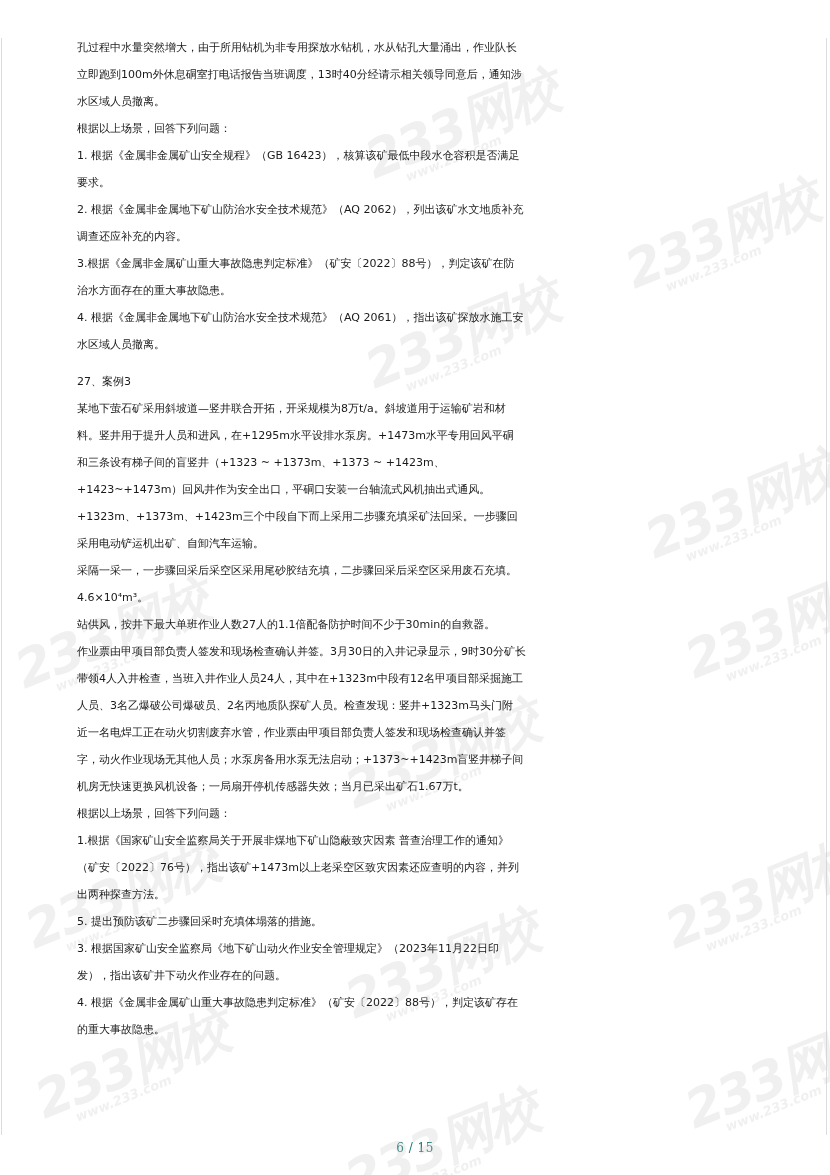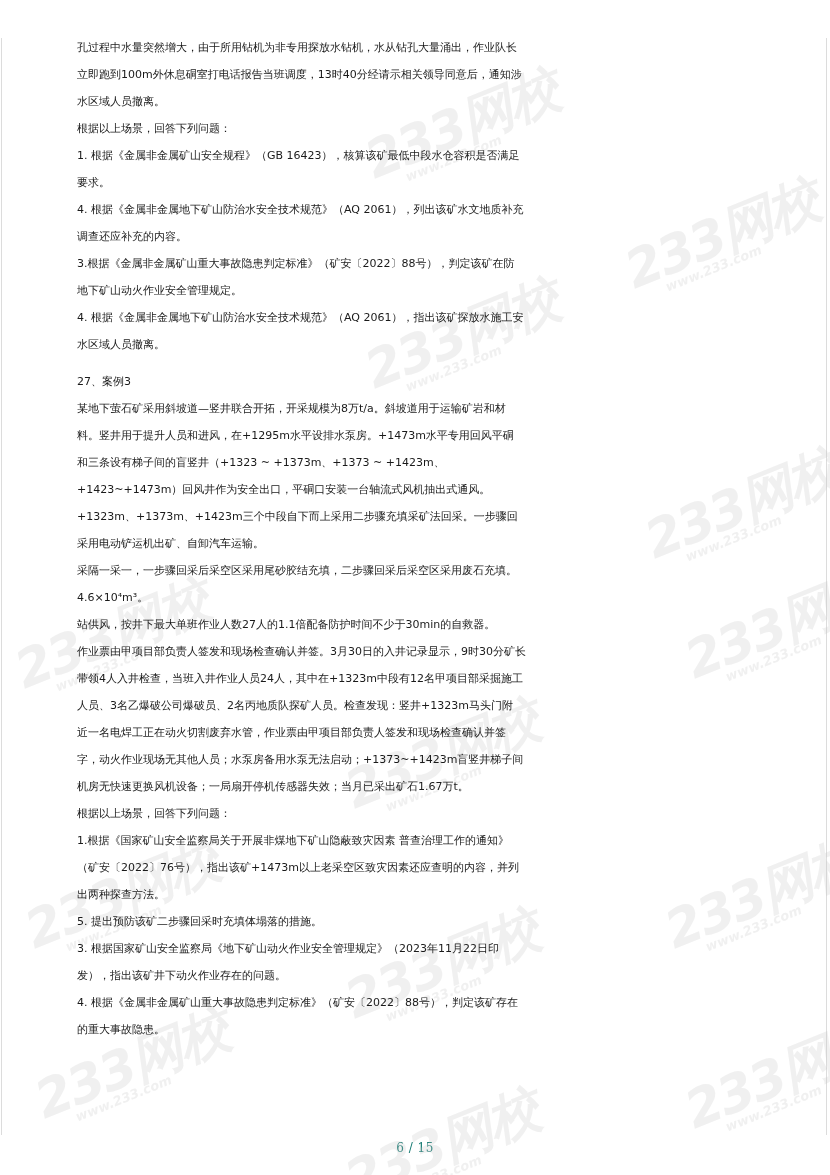--- a/index.html
+++ b/index.html
@@ -113,24 +113,24 @@
   </div>
 
   <div class="content">
     <div class="first-block">
       <div class="line">孔过程中水量突然增大，由于所用钻机为非专用探放水钻机，水从钻孔大量涌出，作业队长</div>
       <div class="line">立即跑到100m外休息硐室打电话报告当班调度，13时40分经请示相关领导同意后，通知涉</div>
       <div class="line">水区域人员撤离。</div>
       <div class="line">根据以上场景，回答下列问题：</div>
       <div class="line">1. 根据《金属非金属矿山安全规程》（GB 16423），核算该矿最低中段水仓容积是否满足</div>
       <div class="line">要求。</div>
-      <div class="line">4. 根据《金属非金属地下矿山防治水安全技术规范》（AQ 2061），列出该矿水文地质补充</div>
+      <div class="line">2. 根据《金属非金属地下矿山防治水安全技术规范》（AQ 2062），列出该矿水文地质补充</div>
       <div class="line">调查还应补充的内容。</div>
       <div class="line">3.根据《金属非金属矿山重大事故隐患判定标准》（矿安〔2022〕88号），判定该矿在防</div>
-      <div class="line">地下矿山动火作业安全管理规定。</div>
+      <div class="line">治水方面存在的重大事故隐患。</div>
       <div class="line">4. 根据《金属非金属地下矿山防治水安全技术规范》（AQ 2061），指出该矿探放水施工安</div>
       <div class="line">水区域人员撤离。</div>
     </div>
 
     <div class="gap"></div>
 
     <div>
       <div class="line">27、案例3</div>
       <div class="line">某地下萤石矿采用斜坡道—竖井联合开拓，开采规模为8万t/a。斜坡道用于运输矿岩和材</div>
       <div class="line">料。竖井用于提升人员和进风，在+1295m水平设排水泵房。+1473m水平专用回风平硐</div>

